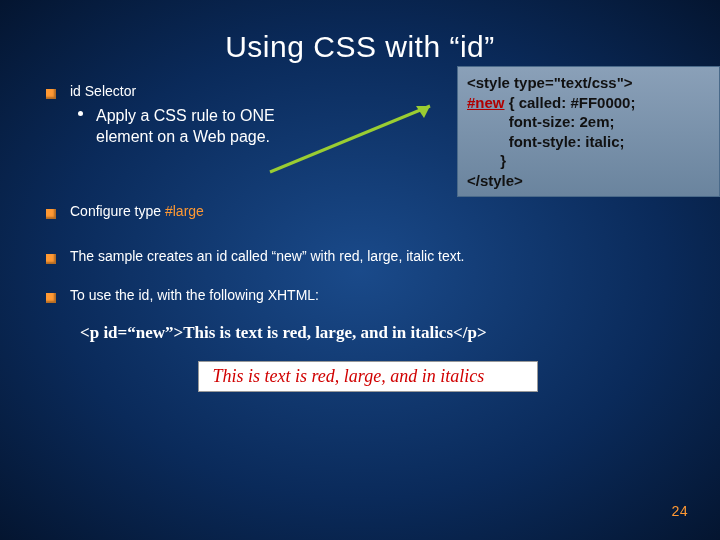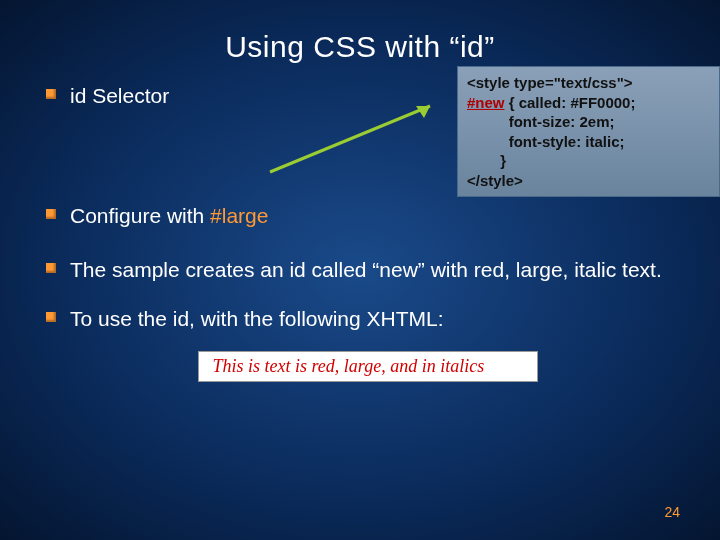--- a/index.html
+++ b/index.html
@@ -33,21 +33,21 @@
   .bul {
     position: absolute;
     left: -24px;
     top: 7px;
     width: 10px;
     height: 10px;
     background: #ff9933;
     box-shadow: inset -2px -2px 2px rgba(0,0,0,0.3);
   }
   .bullet-text {
-    font-size: 21px;
+    font-size: 14px;
     color: #fff;
     line-height: 1.35;
   }
   .sub-item {
     position: relative;
     margin-left: 26px;
     margin-top: 4px;
   }
   .sub-bul {
     position: absolute;
@@ -95,25 +95,25 @@
     background: #fff;
     border: 1px solid #999;
     padding: 4px 14px;
     color: #d00000;
     font-style: italic;
     font-family: "Times New Roman", serif;
     font-size: 18px;
   }
   .pagenum {
     position: absolute;
-    right: 40px;
+    right: 32px;
     bottom: 20px;
     color: #ff9933;
     font-size: 14px;
-    font-family: Liberation Sans, sans-serif;
+    font-family: Liberation Mono, monospace;
   }
   svg.arrow {
     position: absolute;
     left: 270px;
     top: 38px;
     width: 180px;
     height: 90px;
     overflow: visible;
   }
   .b2 { margin-top: 10px; }
@@ -138,35 +138,40 @@
   </div>
 
   <svg class="arrow">
     <line x1="0" y1="70" x2="160" y2="4" stroke="#9acd32" stroke-width="3"></line>
     <polygon points="160,4 146,4 154,16" fill="#9acd32"></polygon>
   </svg>
 
   <div class="bullet-item first-row">
     <span class="bul"></span>
     <div class="bullet-text">id Selector</div>
+    <div class="sub-item">
+      <span class="sub-bul"></span>
+      <div class="sub-text" style="max-width:210px">Apply a CSS rule to ONE element on a Web page.</div>
+    </div>
   </div>
 
   <div class="bullet-item b2">
     <span class="bul"></span>
-    <div class="bullet-text"><span>Configure with </span><span class="idname">#large</span></div>
+    <div class="bullet-text"><span>Configure type </span><span class="idname">#large</span></div>
   </div>
 
   <div class="bullet-item b3">
     <span class="bul"></span>
     <div class="bullet-text">The sample creates an id called “new” with red, large, italic text.</div>
   </div>
 
   <div class="bullet-item b4">
     <span class="bul"></span>
     <div class="bullet-text">To use the id, with the following XHTML:</div>
   </div>
 
+  <div class="example-line">&lt;p id=“new”&gt;This is text is red, large, and in italics&lt;/p&gt;</div>
 
   <div class="render-box">This is text is red, large, and in italics</div>
 
 </div>
 
 <div class="pagenum">24</div>
 
 </body></html>

